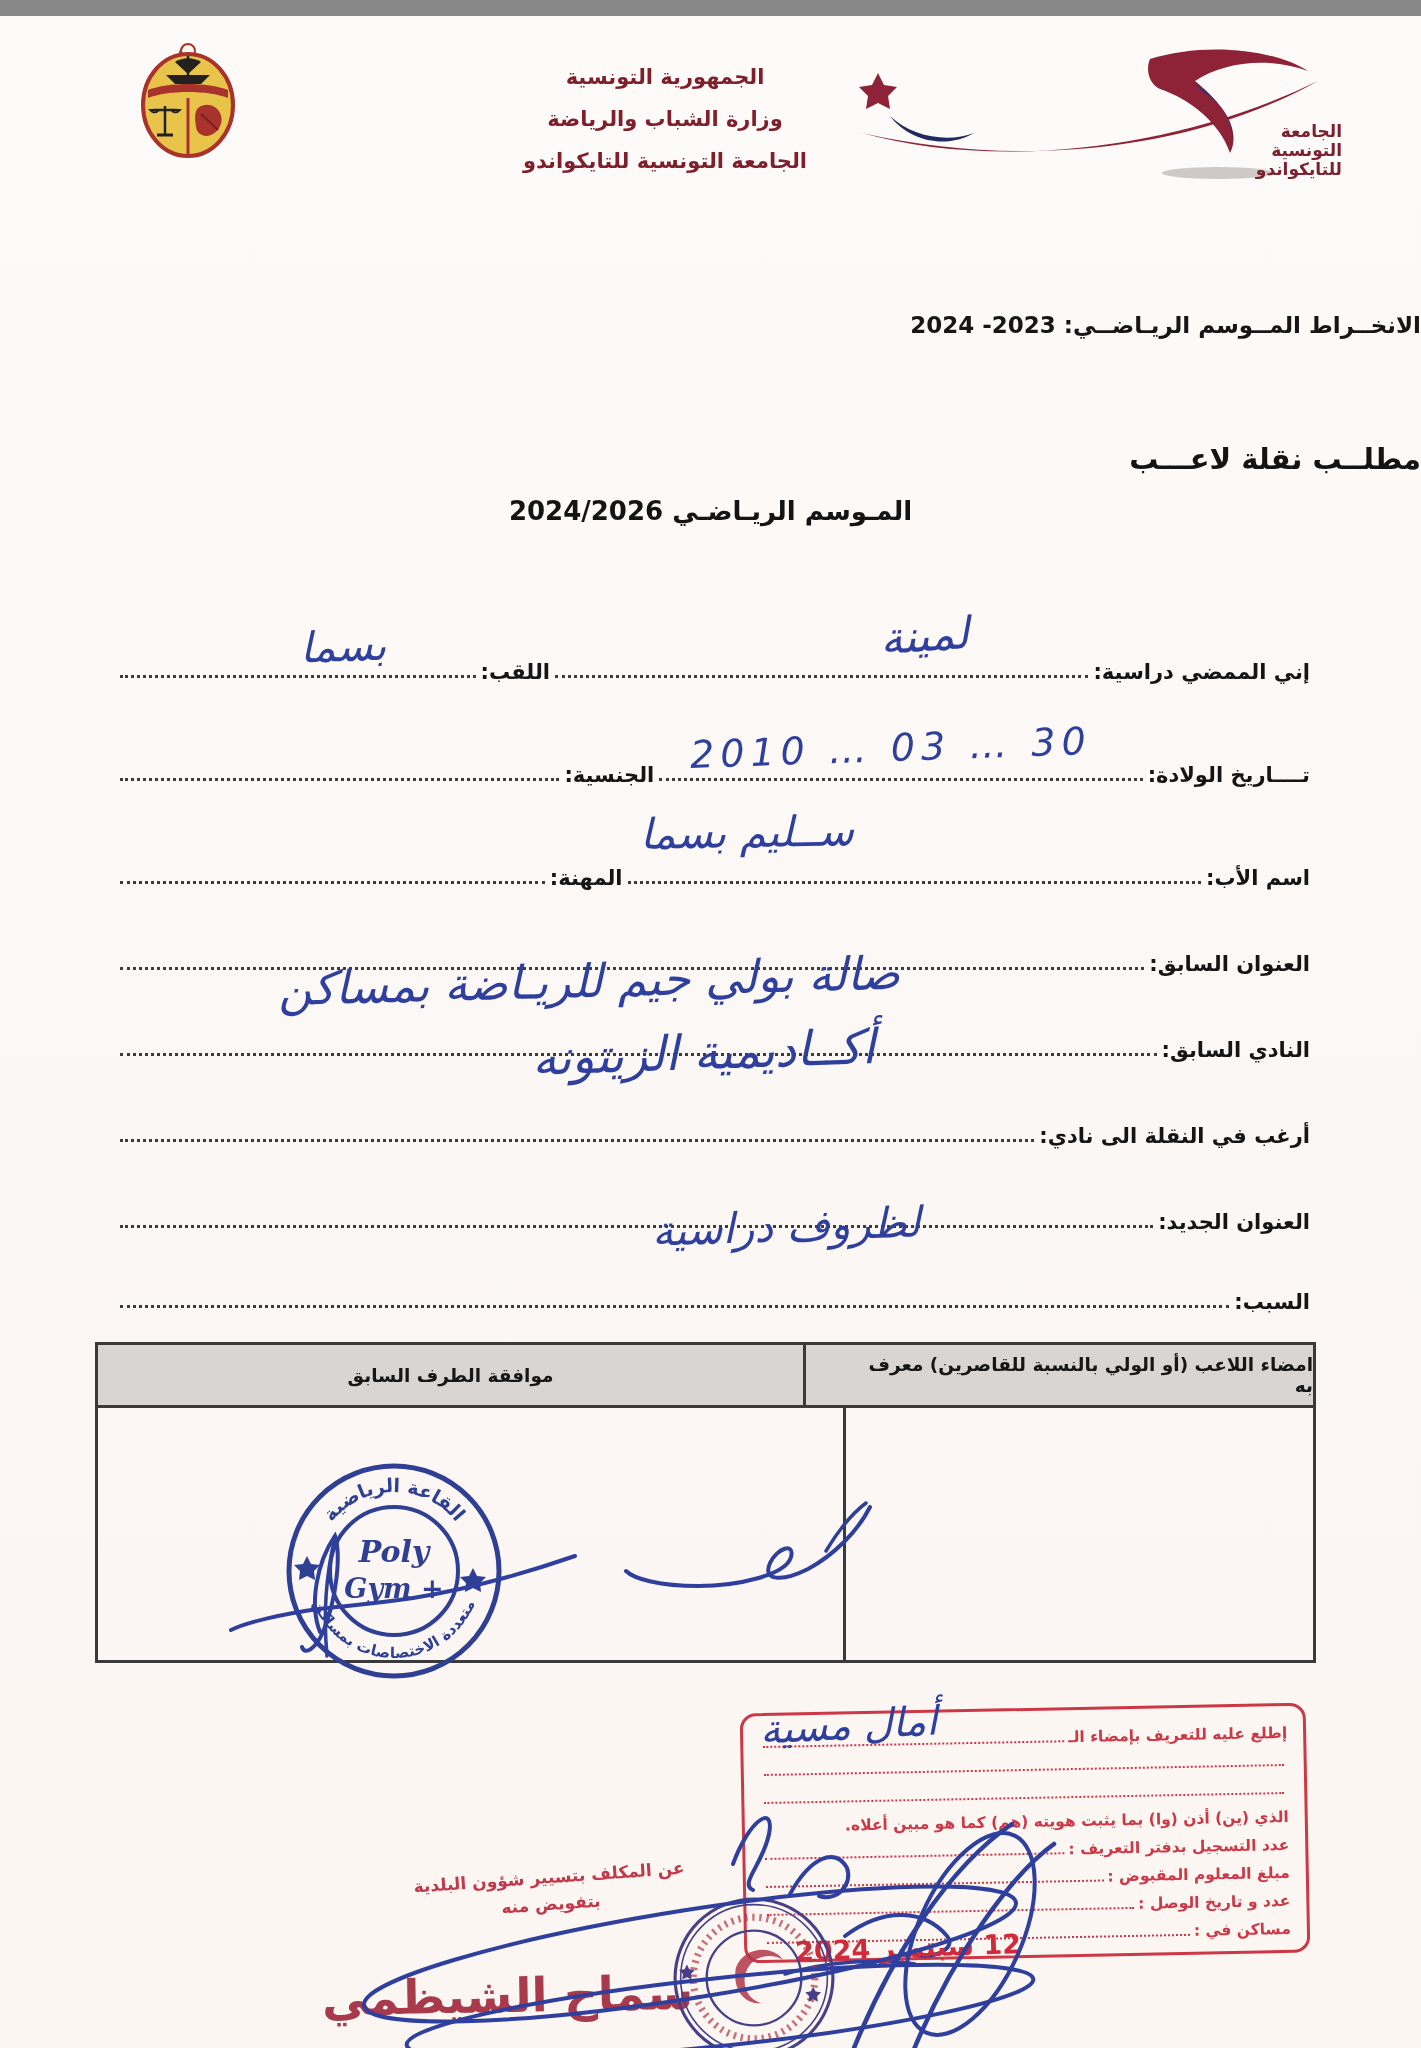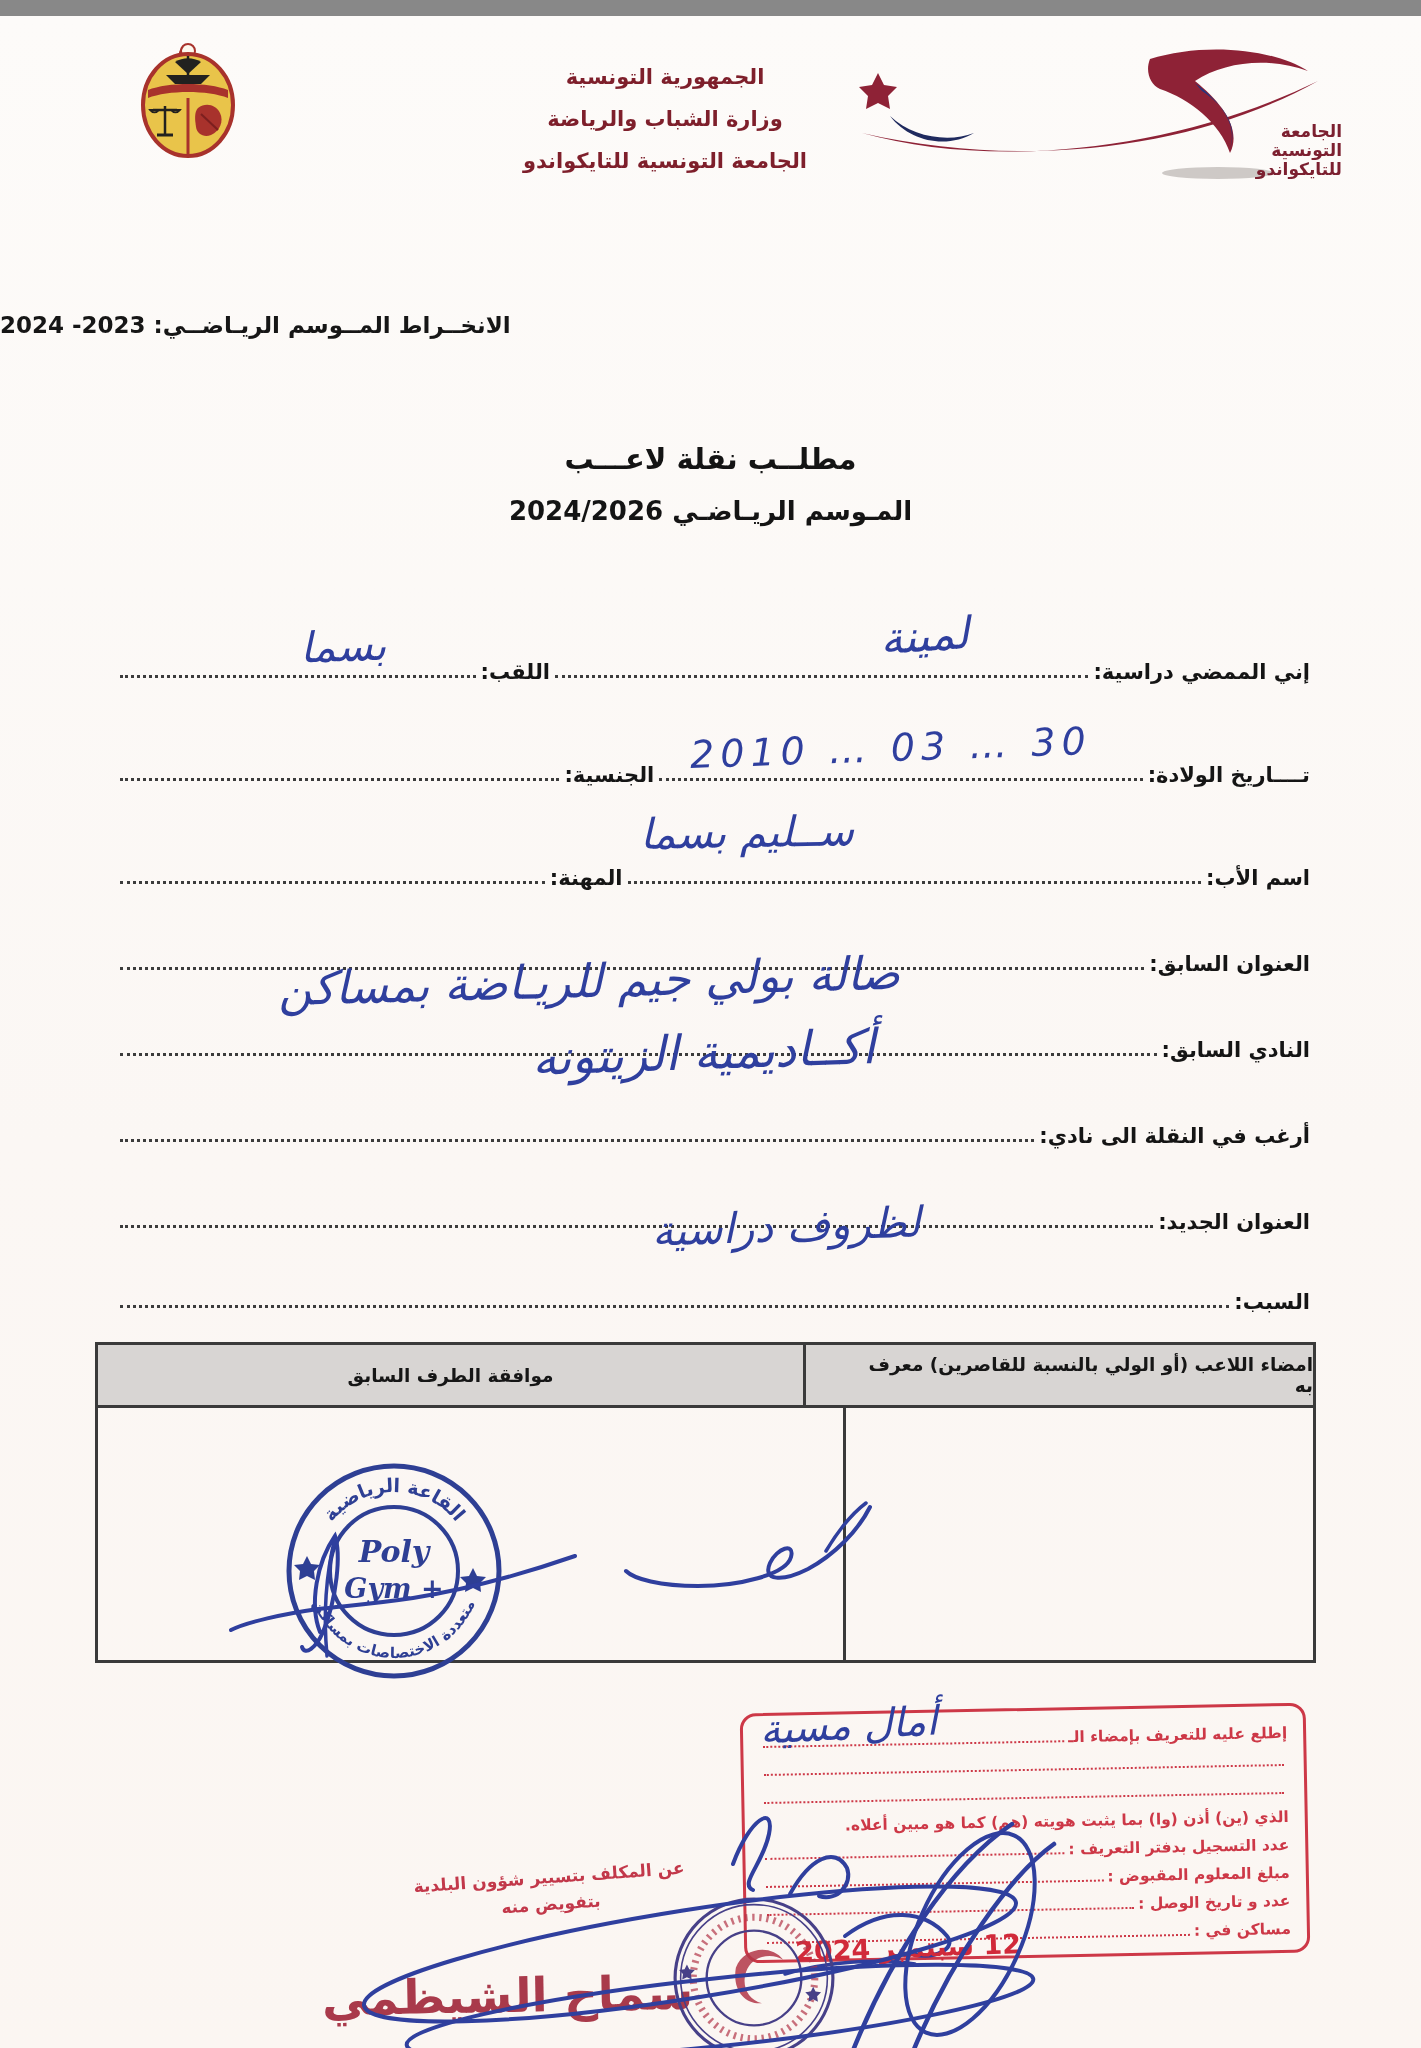--- a/index.html
+++ b/index.html
@@ -6,22 +6,22 @@
   .page{
     position:relative;width:1421px;height:2048px;margin:16px auto;
     background:linear-gradient(180deg,#fdfbf9 0%,#fbf7f4 55%,#fbf6f2 100%);
     overflow:hidden;font-family:"DejaVu Sans",sans-serif;color:#1a1a1a;
   }
   .abs{position:absolute;}
   
   .gov-text{left:420px;top:40px;width:490px;text-align:center;color:#7e1f2b;
     font-weight:bold;font-size:21px;line-height:42px;direction:rtl;}
   
-  .season-line{left:0;right:0;top:296px;text-align:left;font-size:23px;font-weight:bold;direction:rtl;color:#161616;}
-  .title-1{left:0;right:0;top:426px;text-align:center;font-size:29px;font-weight:bold;direction:rtl;color:#141414;}
+  .season-line{left:0;right:0;top:296px;text-align:right;font-size:23px;font-weight:bold;direction:rtl;color:#161616;}
+  .title-1{left:0;right:0;top:426px;text-align:right;font-size:29px;font-weight:bold;direction:rtl;color:#141414;}
   .title-2{left:0;right:0;top:480px;text-align:center;font-size:26px;font-weight:bold;direction:rtl;color:#141414;}
   
   .form-row{left:115px;width:1195px;height:40px;display:flex;direction:rtl;
     align-items:flex-end;font-weight:bold;font-size:21px;color:#151515;}
   .form-row .lbl{white-space:nowrap;}
   .dots{border-bottom:3px dotted #3c3c3c;margin:0 5px 6px 5px;height:1px;}
   
   .hw{position:absolute;color:#2f3f9e;font-style:italic;direction:rtl;white-space:nowrap;
       font-family:"DejaVu Sans",sans-serif;}
   

